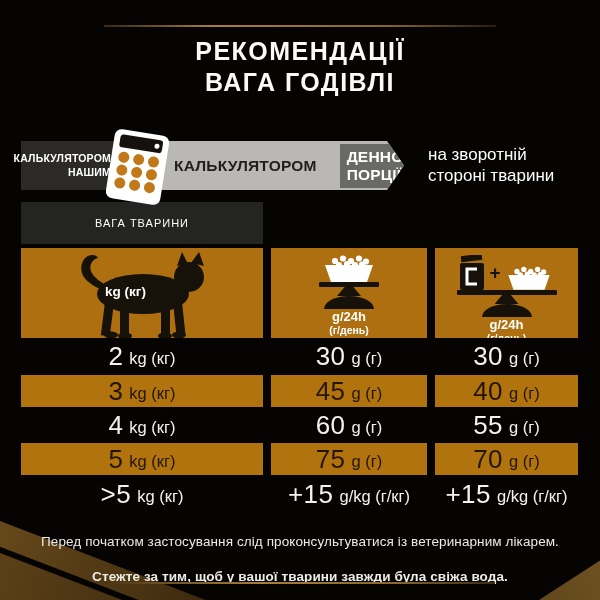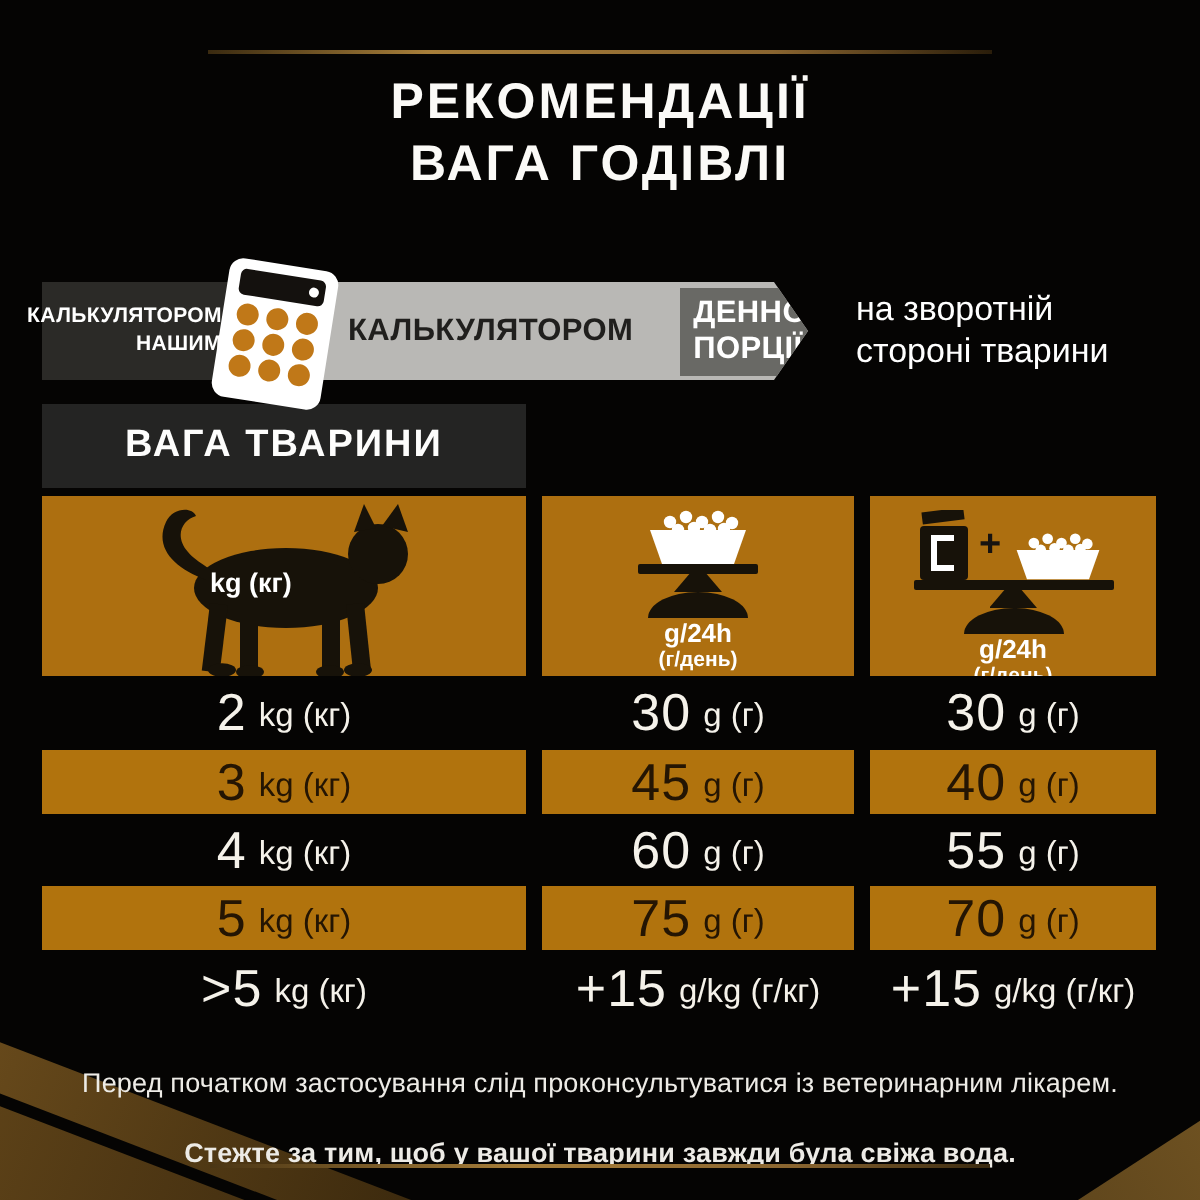--- a/index.html
+++ b/index.html
@@ -50,22 +50,22 @@
   .calc-screen::after { content:""; position:absolute; right:3px; top:4px; width:5px; height:5px;
     border-radius:50%; background:#fff; }
   .calc-keys { display:grid; grid-template-columns:repeat(3,1fr); gap:2px 2px;
     margin-top:4px; justify-items:center; }
   .calc-keys i { width:11px; height:11px; border-radius:50%; background:#c07818; }
   .back-side { left:428px; top:145px; color:#fff; font-weight:400; font-size:17px; line-height:1.23; }
 
   
   .thead { left:21px; top:202px; width:557px; display:grid;
     grid-template-columns:242px 307px; column-gap:8px; }
-  .thead .hcell { height:42px; background:#242423; color:#fdfdfc; font-weight:700;
-    font-size:19px; letter-spacing:1px; display:flex; align-items:center; justify-content:center; }
+  .thead .hcell { height:42px; background:#242423; color:#fdfdfc; font-weight:400;
+    font-size:11px; letter-spacing:1px; display:flex; align-items:center; justify-content:center; }
 
   .icon-row { left:21px; top:248px; width:557px; display:grid;
     grid-template-columns:242px 156px 143px; column-gap:8px; }
   .icon-row .icell { height:90px; background:#ad6f10; position:relative;
     display:flex; flex-direction:column; align-items:center; justify-content:flex-start; overflow:hidden; }
   .cat-wrap { position:relative; width:190px; height:90px; }
   .cat-wrap svg { position:absolute; left:8px; top:4px; }
   .kg-label { position:absolute; left:58px; top:36px; color:#fff; font-weight:700; font-size:13.5px; }
   .stand { display:flex; flex-direction:column; align-items:center; padding-top:7px; }
   .stand-items { display:flex; align-items:flex-end; gap:3px; }

